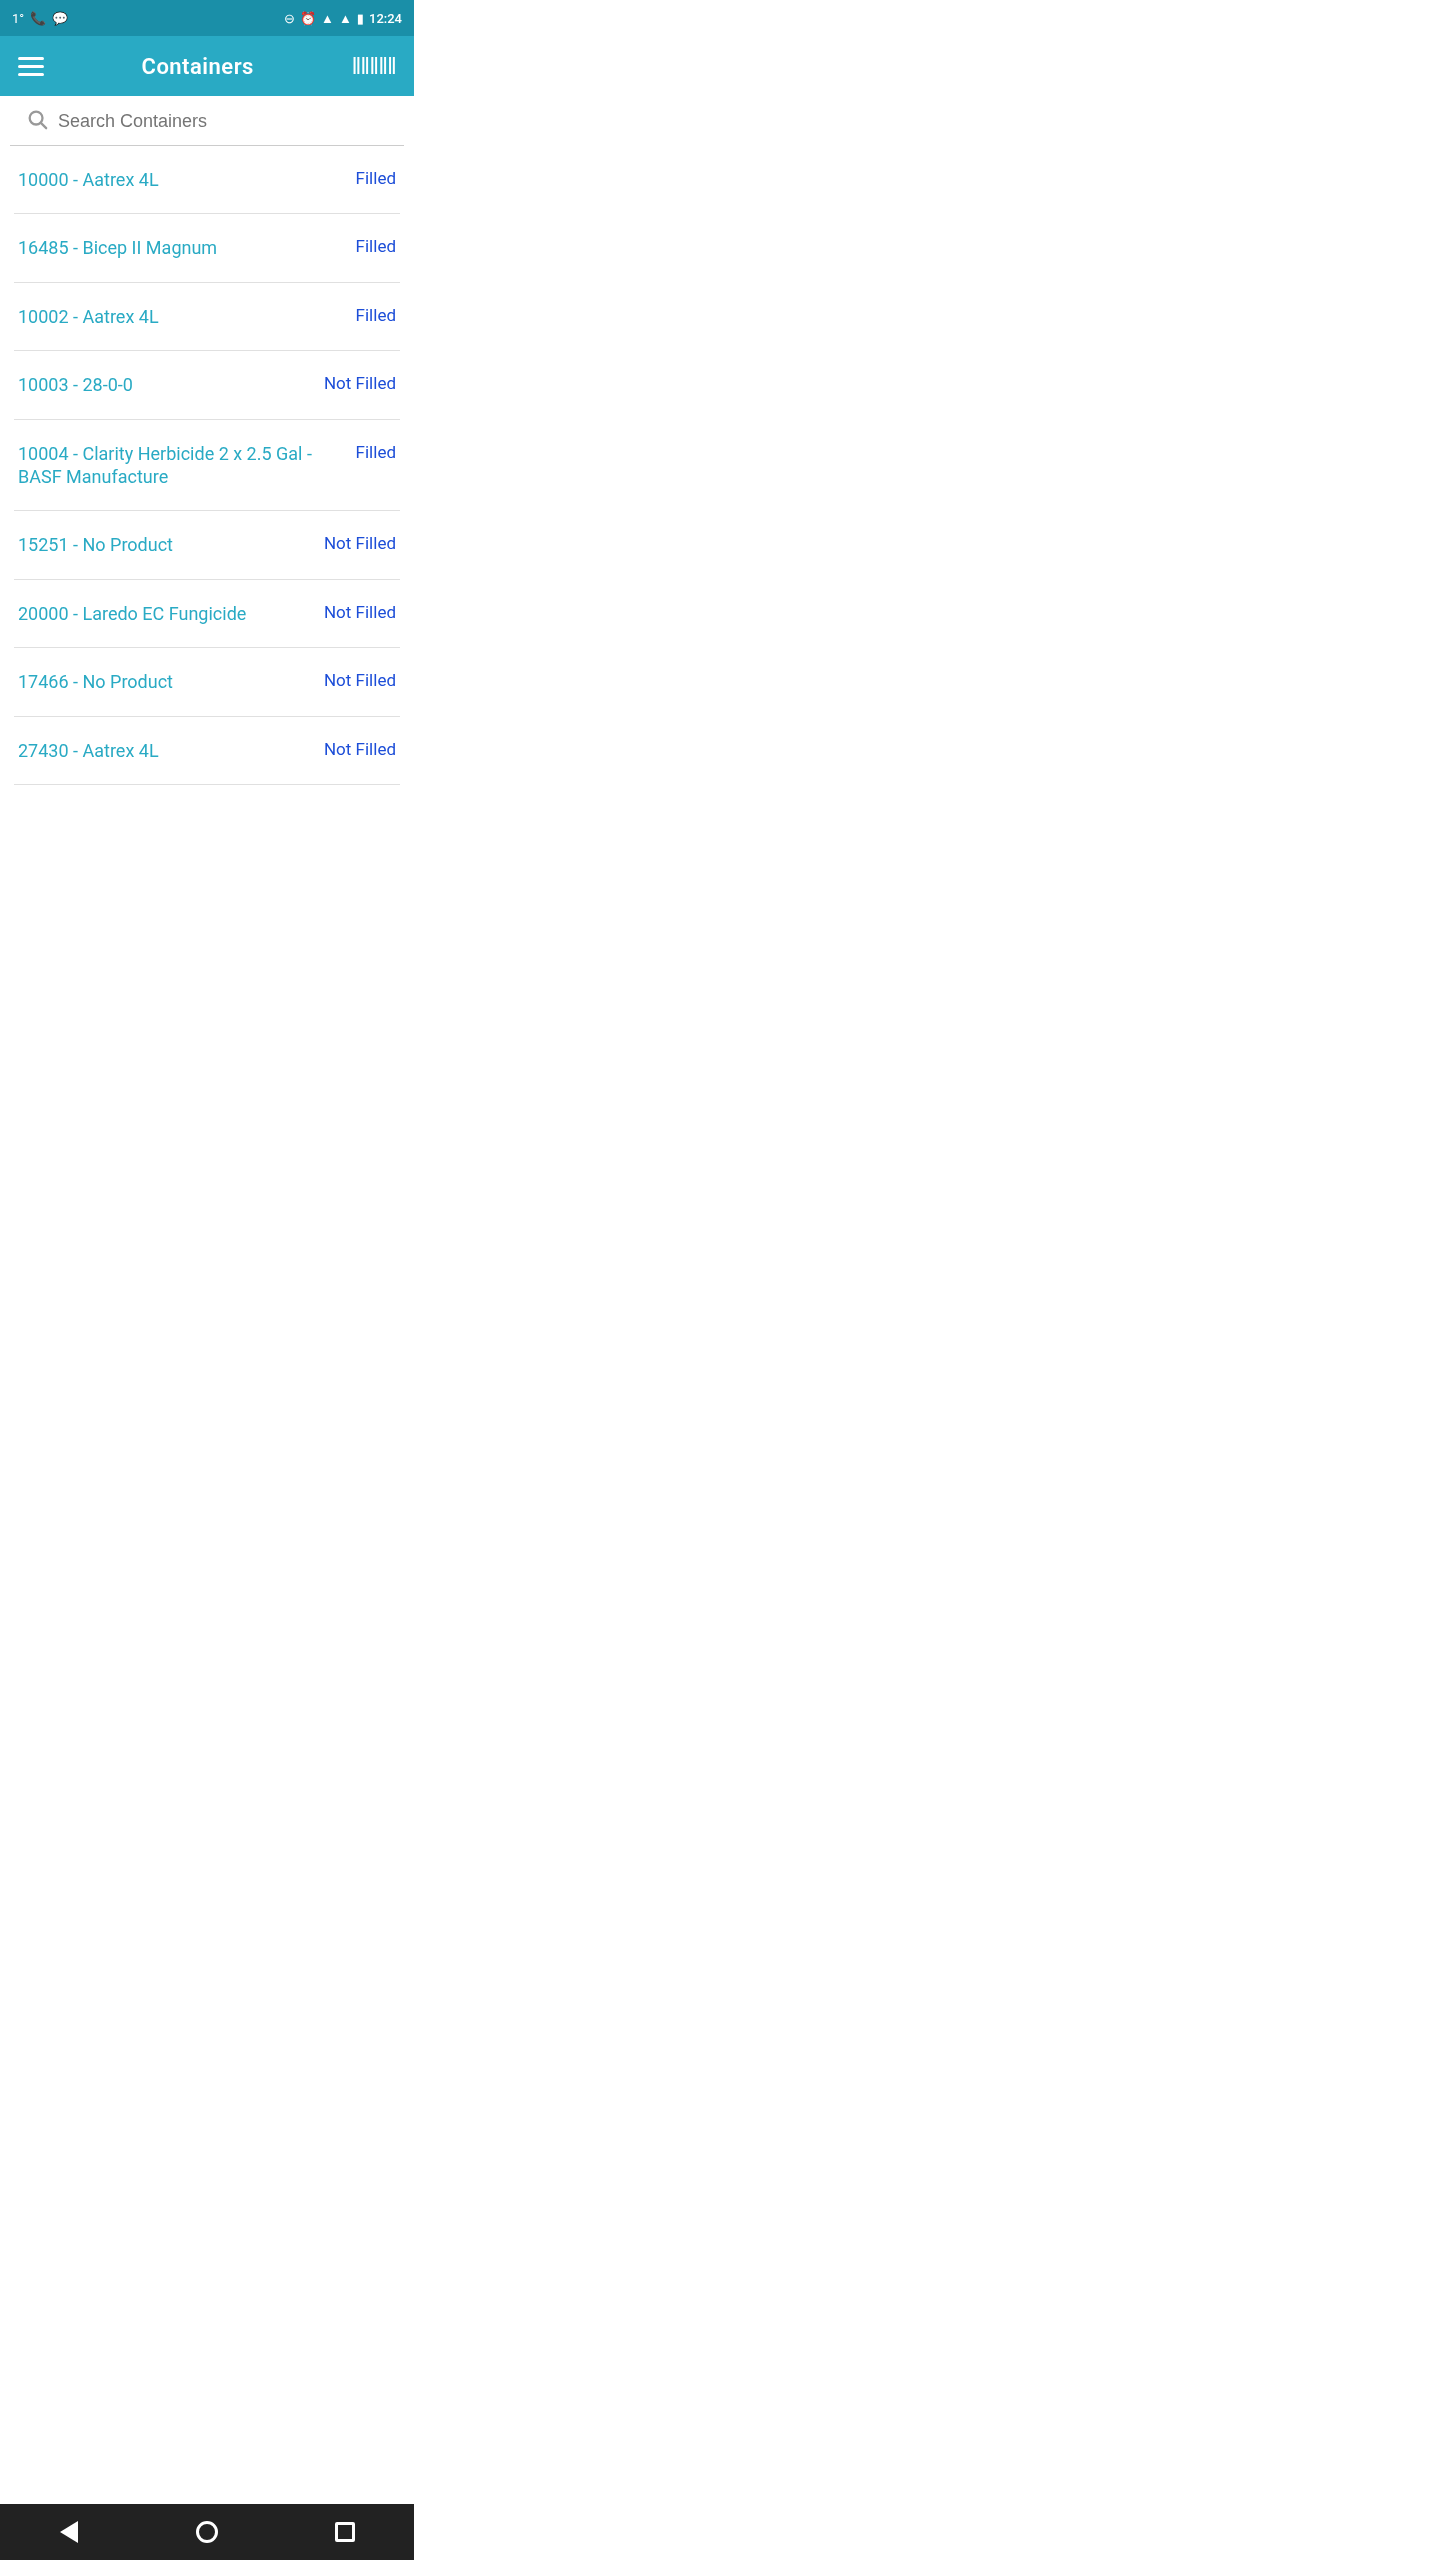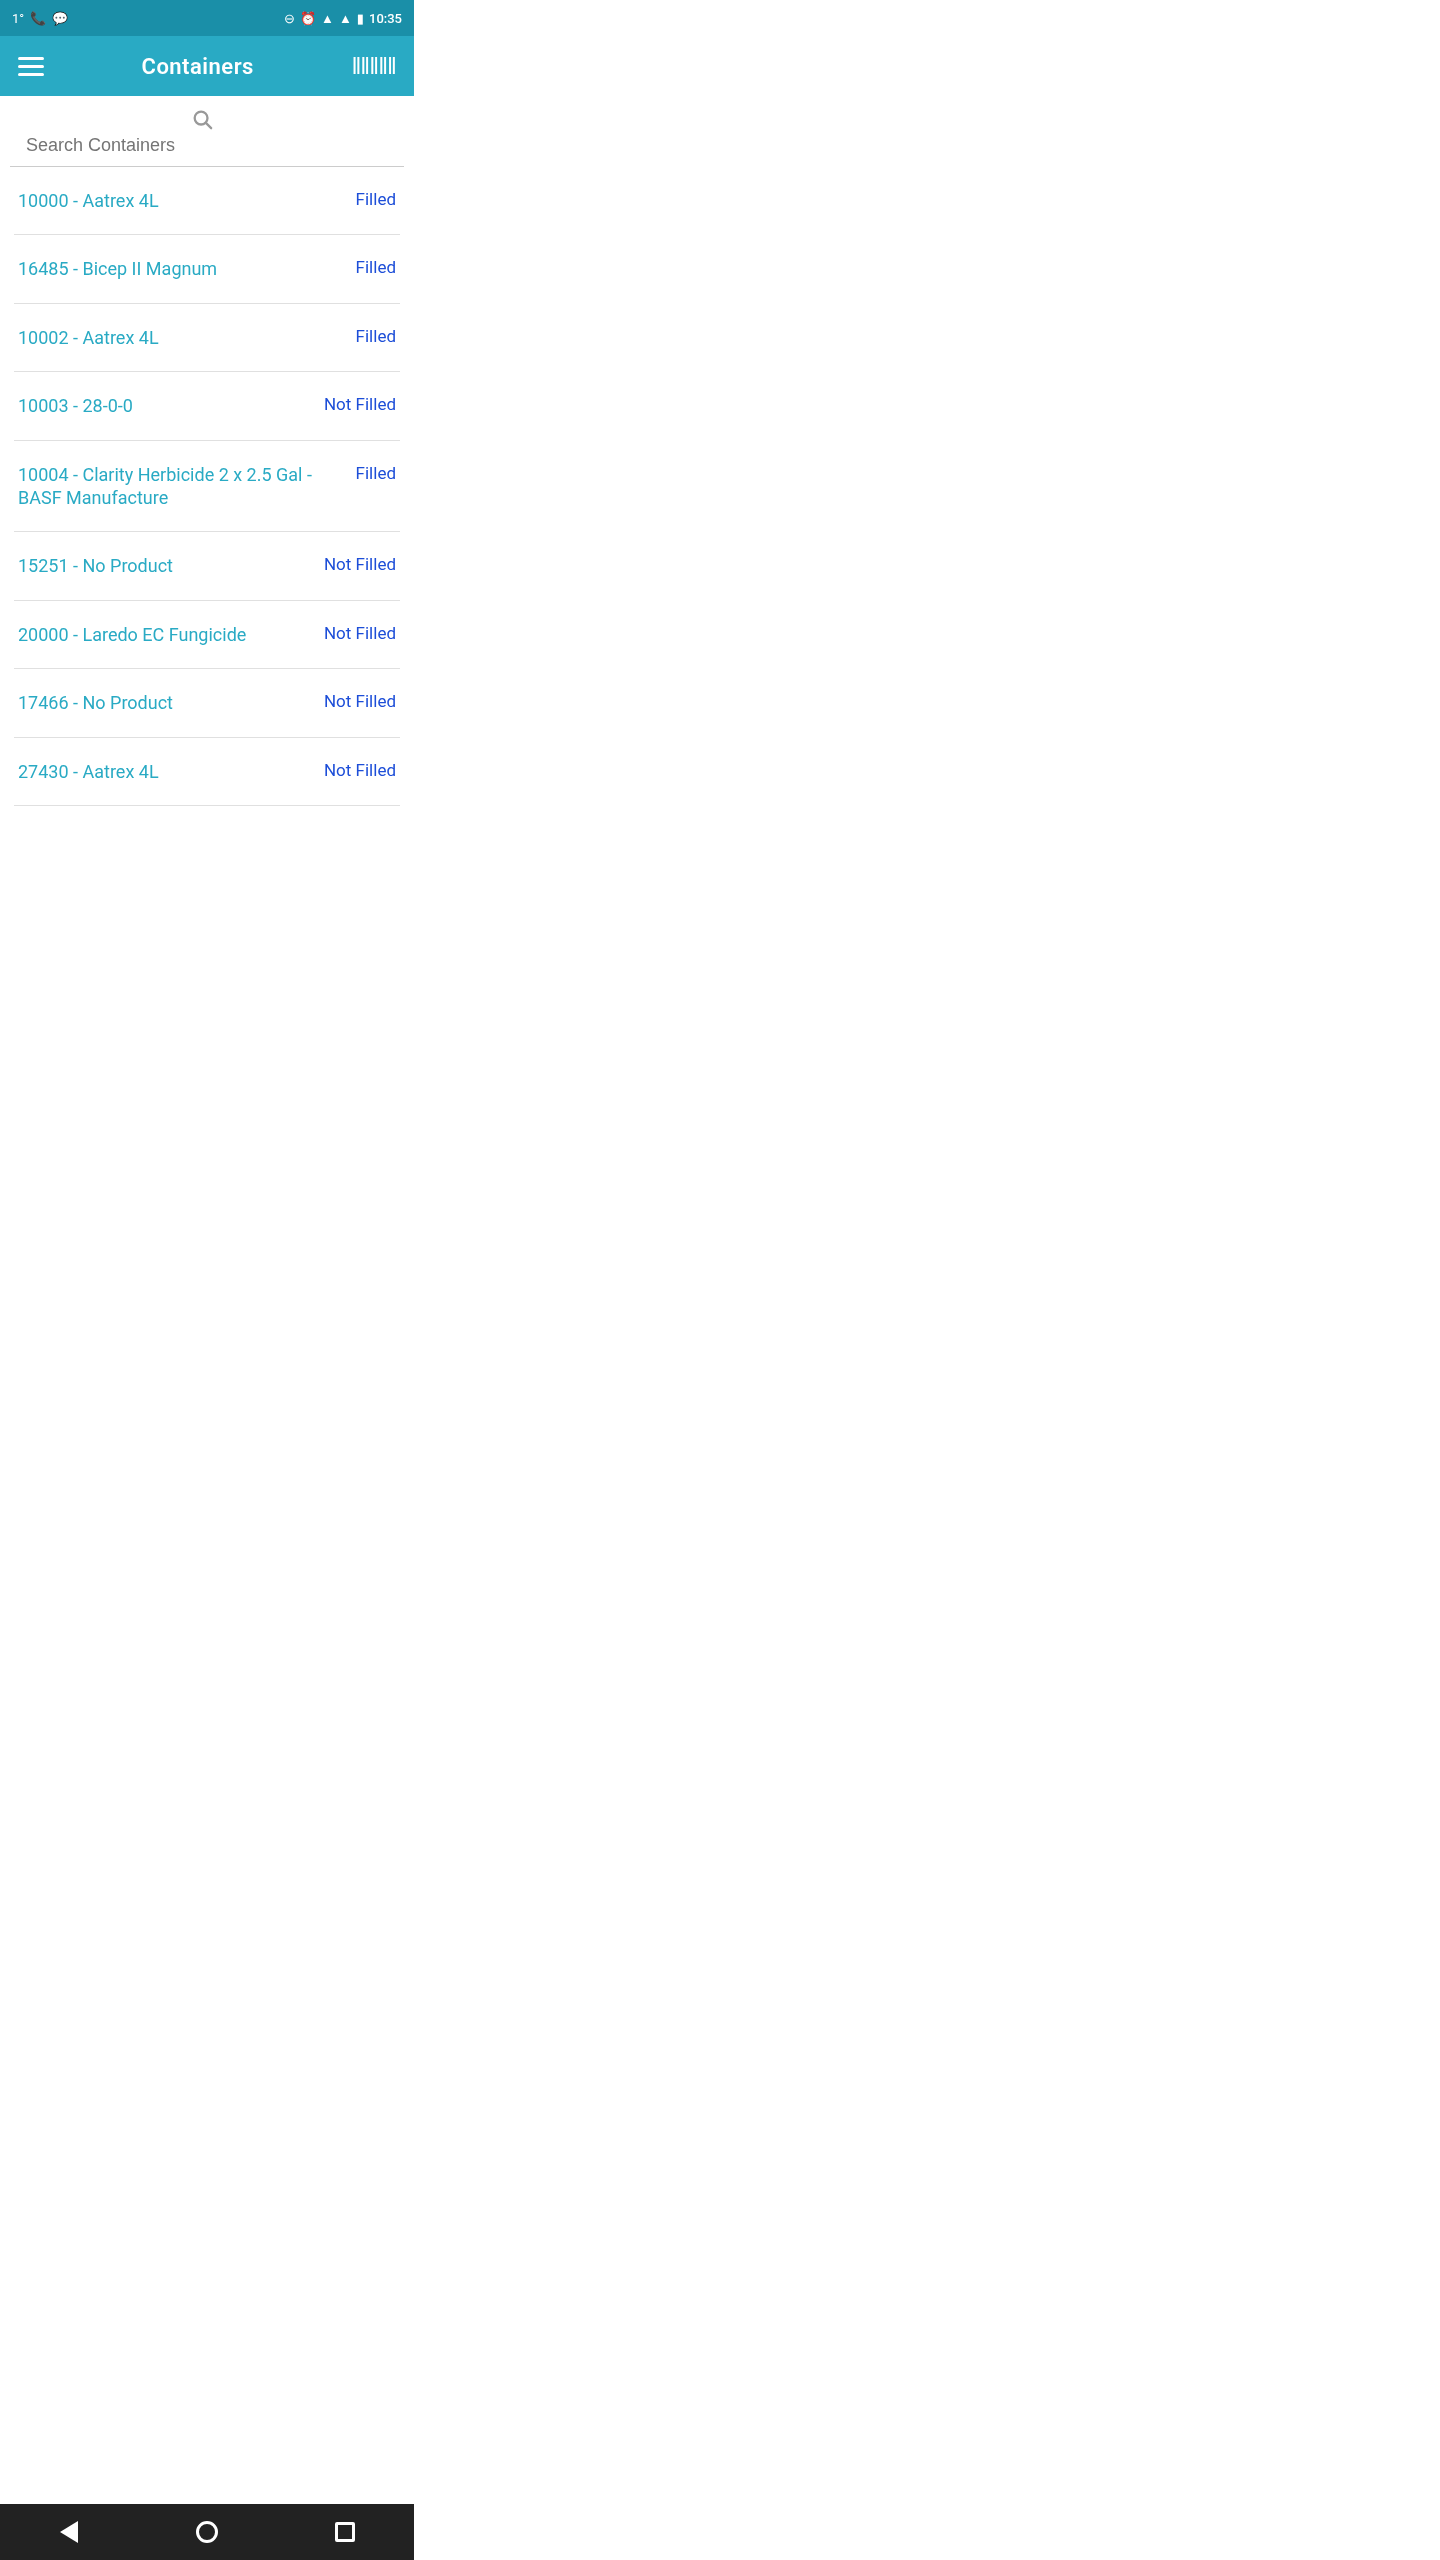--- a/index.html
+++ b/index.html
@@ -77,21 +77,20 @@
     }
 
     
     .search-container {
       display: flex;
       align-items: center;
       padding: 12px 16px 0 16px;
       border-bottom: 1.5px solid #ccc;
       padding-bottom: 10px;
       margin: 0 10px;
-      flex-direction: column;
     }
 
     .search-icon-wrap {
       color: #999;
       font-size: 20px;
       margin-right: 10px;
     }
 
     .search-input {
       border: none;
@@ -191,21 +190,21 @@
     <span>1°</span>
     <span>📞</span>
     <span>💬</span>
   </div>
   <div class="status-right">
     <span>⊖</span>
     <span>⏰</span>
     <span>▲</span>
     <span>▲</span>
     <span>▮</span>
-    <span>10:35</span>
+    <span>12:24</span>
   </div>
 </div>
 
 <div class="app-bar">
   <div class="hamburger-icon">
     <span></span>
     <span></span>
     <span></span>
   </div>
   <span class="app-bar-title">Containers</span>

